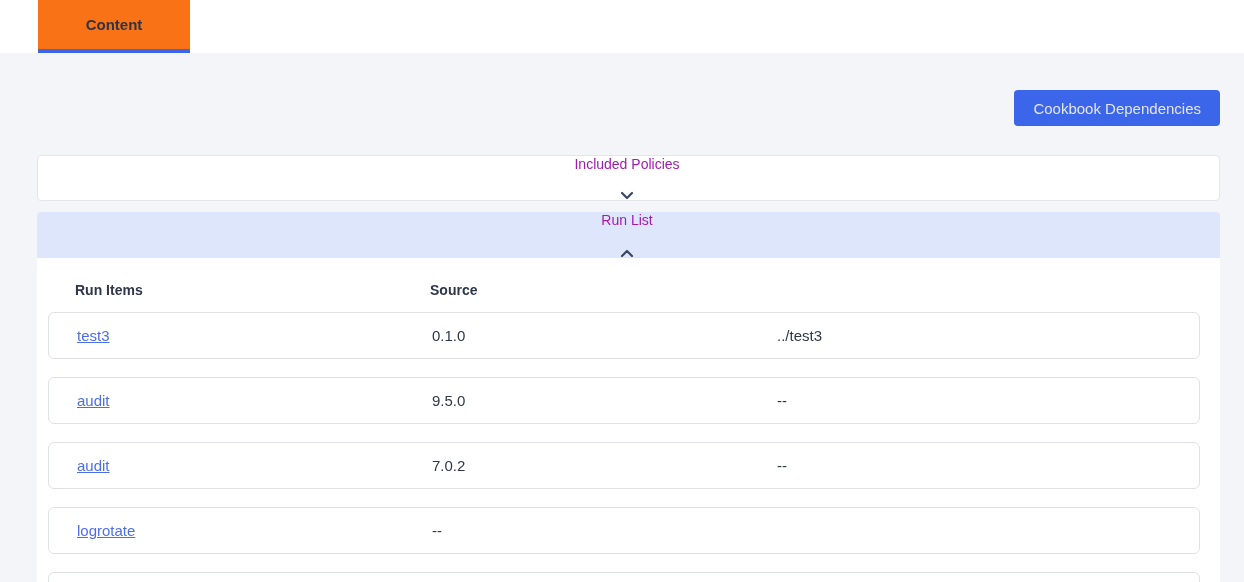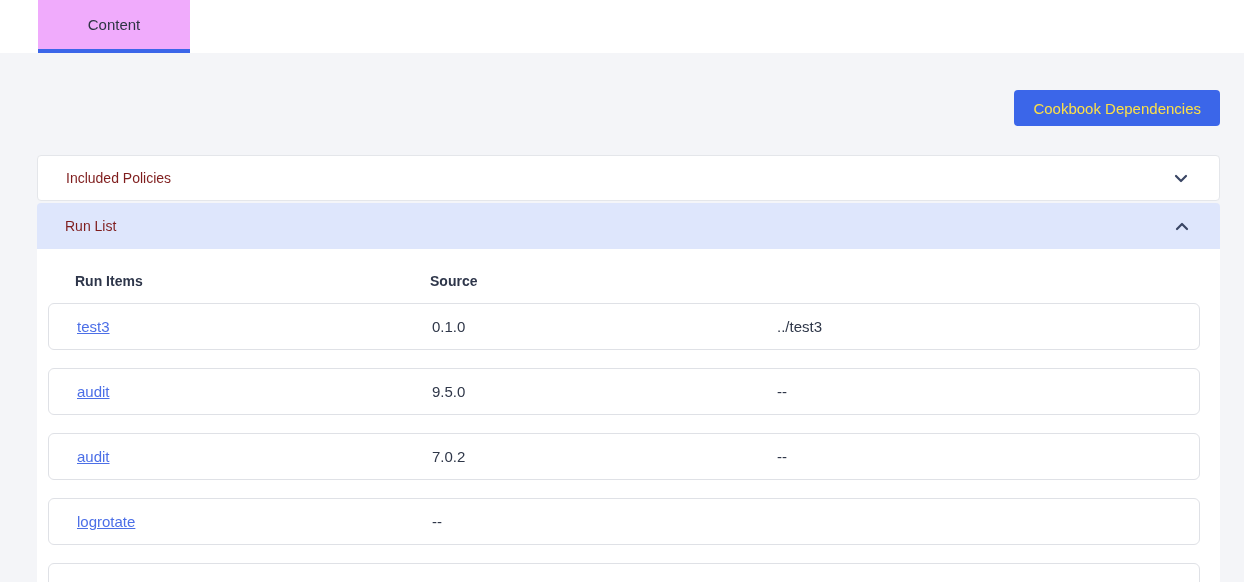--- a/index.html
+++ b/index.html
@@ -26,64 +26,66 @@
     display: flex;
     align-items: center;
     justify-content: center;
     font-size: 15px;
     color: #2e3444;
     cursor: pointer;
     margin-right: 8px;
     border-bottom: 4px solid transparent;
   }
   .tab.active {
-    background: #f0abfc;
+    background: #f97316;
     border-bottom-color: var(--accent);
+    font-weight: bold;
   }
   .tab.inactive {
     border-bottom-color: #e2e3e6;
   }
 
   
   .content { padding: 0 24px 0 37px; }
 
   .btn-row {
     display: flex;
     justify-content: flex-end;
     margin-top: 37px;
   }
   .primary-btn {
     height: 36px;
     padding: 0 19px;
     background: var(--accent);
-    color: #fde047;
+    color: #e5e5e5;
     font-size: 15px;
     font-family: "Liberation Sans", sans-serif;
     border: none;
     border-radius: 4px;
     cursor: pointer;
   }
 
   
   .accordion-header {
     height: 46px;
     background: #ffffff;
     border: 1px solid #e4e6ea;
     border-radius: 4px;
     display: flex;
     align-items: center;
     justify-content: space-between;
     padding: 0 31px 0 28px;
     font-size: 14px;
-    color: #7f1d1d;
+    color: #a21caf;
     cursor: pointer;
+    flex-direction: column;
   }
   .accordion-header.collapsed { margin-top: 29px; }
   .accordion-header.expanded {
-    margin-top: 2px;
+    margin-top: 11px;
     background: var(--runlist-bg);
     border: none;
     border-radius: 4px 4px 0 0;
   }
   .chev { display: inline-flex; align-items: center; }
 
   
   .accordion-body {
     background: #ffffff;
     padding: 22px 20px 0 11px;

